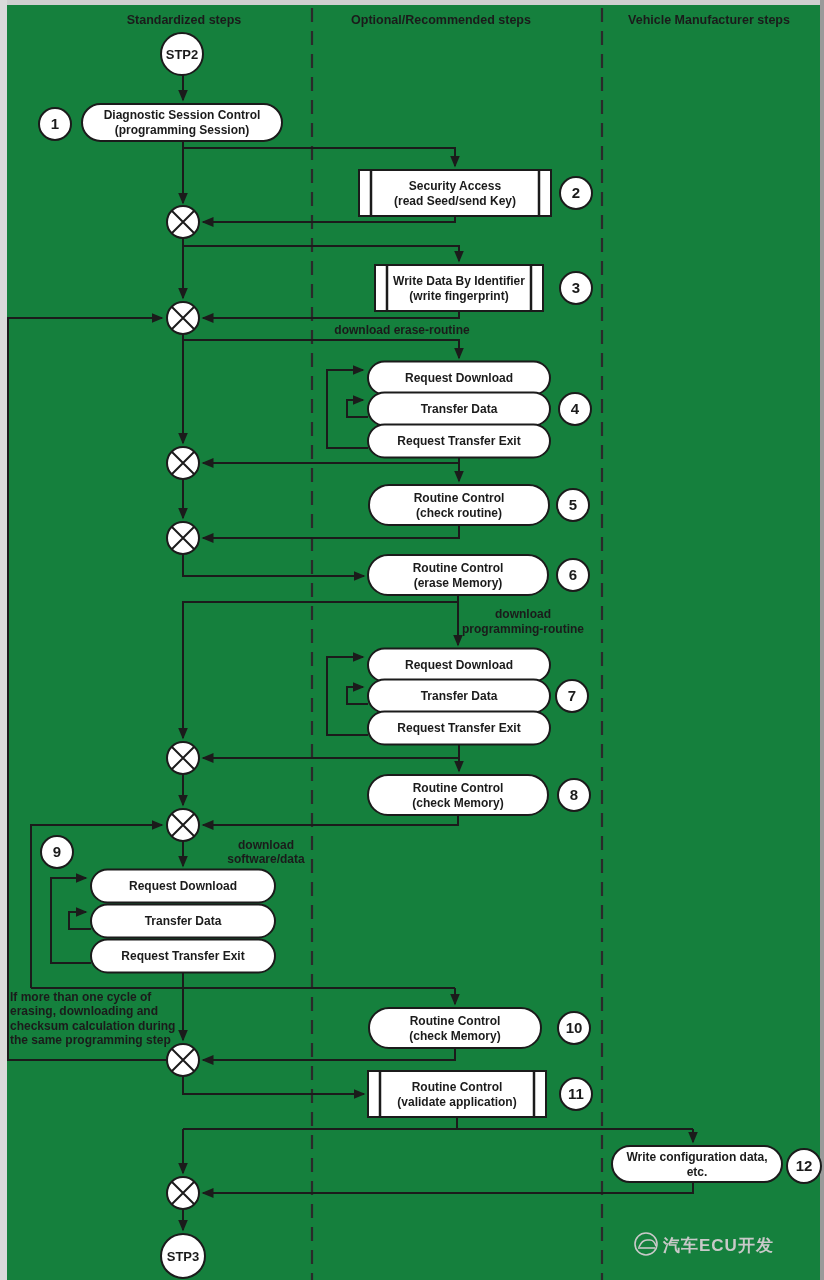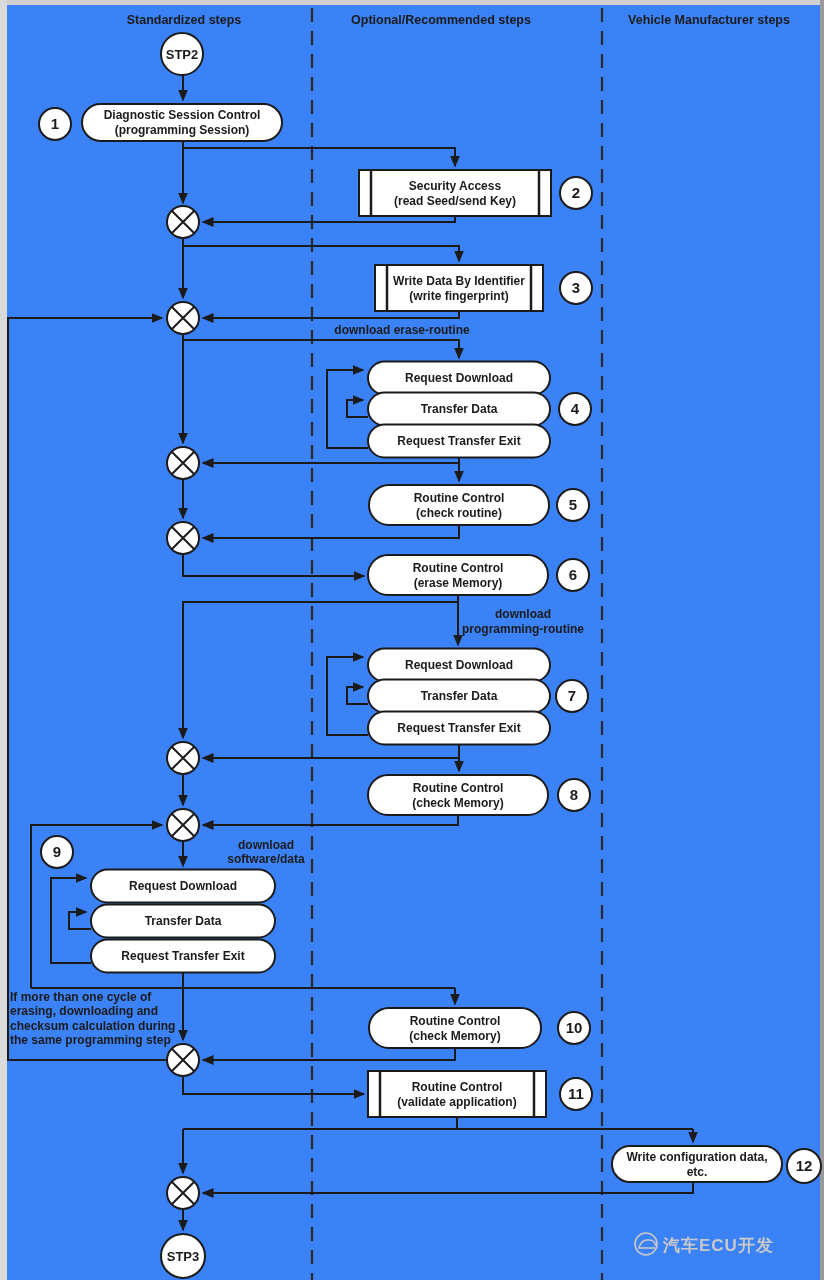--- a/index.html
+++ b/index.html
@@ -1,16 +1,16 @@
 <!DOCTYPE html>
 <html><head>
 <meta charset="utf-8">
 <style>
   html,body{margin:0;padding:0;background:#ffffff;}
-  .stage{width:824px;height:1280px;position:relative;background:#3b82f6;overflow:hidden;
+  .stage{width:824px;height:1280px;position:relative;background:#15803d;overflow:hidden;
          font-family:"Liberation Sans",sans-serif;}
   svg{display:block;}
   .ln{stroke:#1b1b1b;stroke-width:2;fill:none;}
   .ln-thin{stroke:#1b1b1b;stroke-width:2;fill:none;}
   .shape{stroke:#1b1b1b;stroke-width:2;fill:#ffffff;}
   .divider{stroke:#2a2a2a;stroke-width:2.2;stroke-dasharray:14 9;fill:none;}
   .t{fill:#1b1b1b;font-family:"Liberation Sans",sans-serif;font-weight:bold;font-size:12px;text-anchor:middle;}
   .t-hdr{font-size:12.5px;}
   .t-num{font-size:15px;}
   .t-stp{font-size:13px;}

